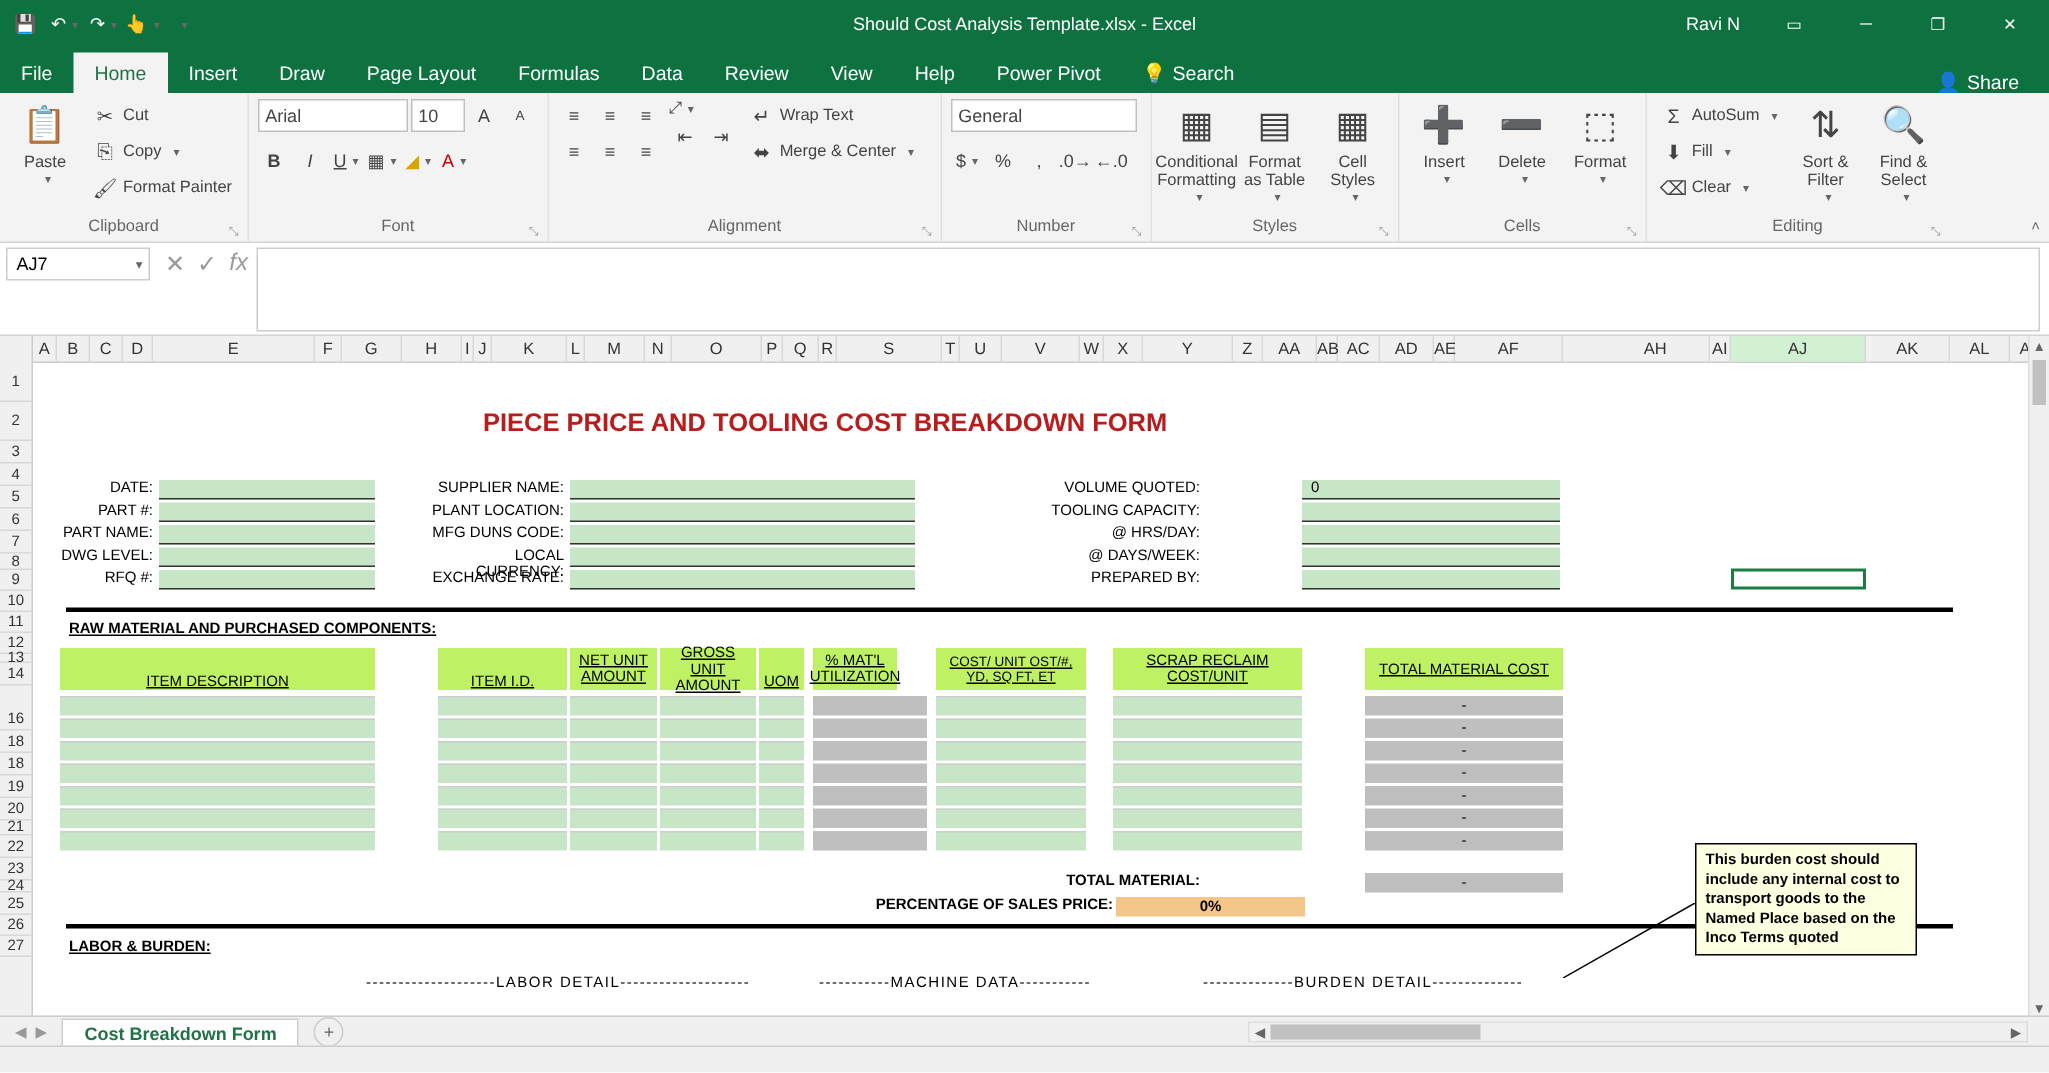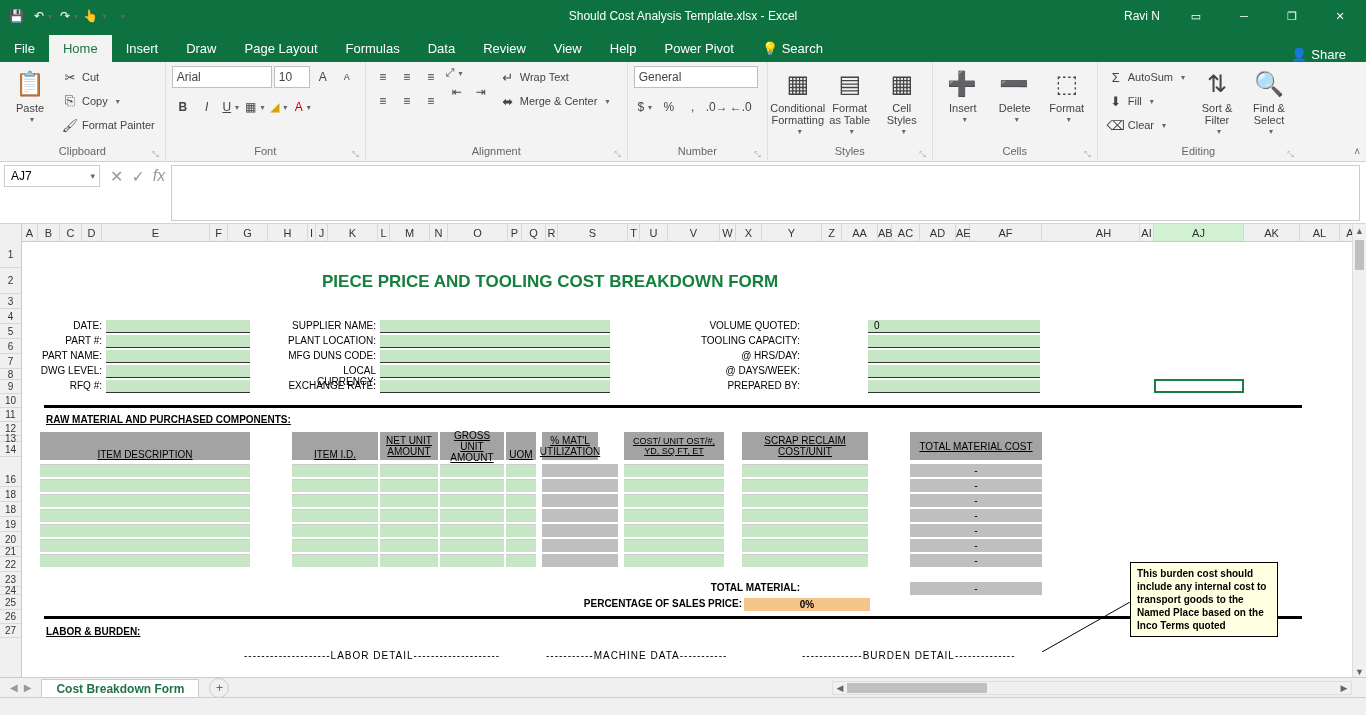--- a/index.html
+++ b/index.html
@@ -51,26 +51,26 @@
 .grid-wrap { position: absolute; top: 224px; left: 0; right: 0; bottom: 36px; overflow: hidden; background: #fff; }
 .col-headers { height: 18px; background: #f0f0f0; border-bottom: 1px solid #ccc; display: flex; font-size: 11px; color: #333; position: relative; }
 .corner { width: 22px; height: 18px; border-right: 1px solid #ccc; background: #f0f0f0; flex-shrink: 0; }
 .col-h { border-right: 1px solid #d8d8d8; text-align: center; line-height: 18px; flex-shrink: 0; }
 .col-h.sel { background: #d2f0d2; }
 .row-headers { position: absolute; top: 18px; left: 0; width: 22px; bottom: 0; background: #f0f0f0; border-right: 1px solid #ccc; }
 .row-h { height: 15px; border-bottom: 1px solid #d8d8d8; text-align: center; font-size: 10px; line-height: 15px; color: #333; }
 
 
 .sheet { position: absolute; top: 18px; left: 22px; right: 14px; bottom: 0; background: #fff; }
-.doc-title { position: absolute; top: 30px; left: 300px; font: bold 17px Arial; color: #15803d; text-align: right; }
+.doc-title { position: absolute; top: 30px; left: 300px; font: bold 17px Arial; color: #b91c1c; text-align: right; }
 .form-label { position: absolute; font: 10px Arial; color: #000; text-align: right; }
 .green-field { position: absolute; height: 13px; background: #c6e6c6; border-bottom: 1px solid #333; }
 .thick-line { position: absolute; height: 3px; background: #000; }
 .sec-label { position: absolute; font: bold 10px Arial; text-decoration: underline; }
-.grey-box { position: absolute; background: #a3a3a3; display: flex; align-items: center; justify-content: center; font: 10px Arial; text-align: center; }
+.grey-box { position: absolute; background: #bef264; display: flex; align-items: center; justify-content: center; font: 10px Arial; text-align: center; }
 .grey-row { position: absolute; height: 13px; background: #bfbfbf; text-align: center; font: 10px Arial; line-height: 13px; }
 .green-row { position: absolute; height: 13px; background: #c6e6c6; border-top: 1px solid #ccc; }
 .orange-field { position: absolute; height: 13px; background: #f4c68a; text-align: center; font: bold 10px Arial; line-height: 13px; }
 .sel-cell { position: absolute; border: 2px solid #1a7e43; background: transparent; }
 .comment-box { position: absolute; background: #ffffe1; border: 1px solid #000; padding: 4px 6px; font: bold 10px Arial; line-height: 1.3; width: 148px; }
 .detail-hdr { position: absolute; font: 10px Arial; letter-spacing: 1px; }
 .scroll-v { position: absolute; top: 0; right: 0; width: 14px; bottom: 0; background: #f0f0f0; border-left: 1px solid #ddd; }
 .scroll-v .arrow { height: 14px; text-align: center; font-size: 9px; color: #666; line-height: 14px; }
 .scroll-v .thumb { position: absolute; left: 2px; right: 2px; top: 16px; height: 30px; background: #c0c0c0; }
 

